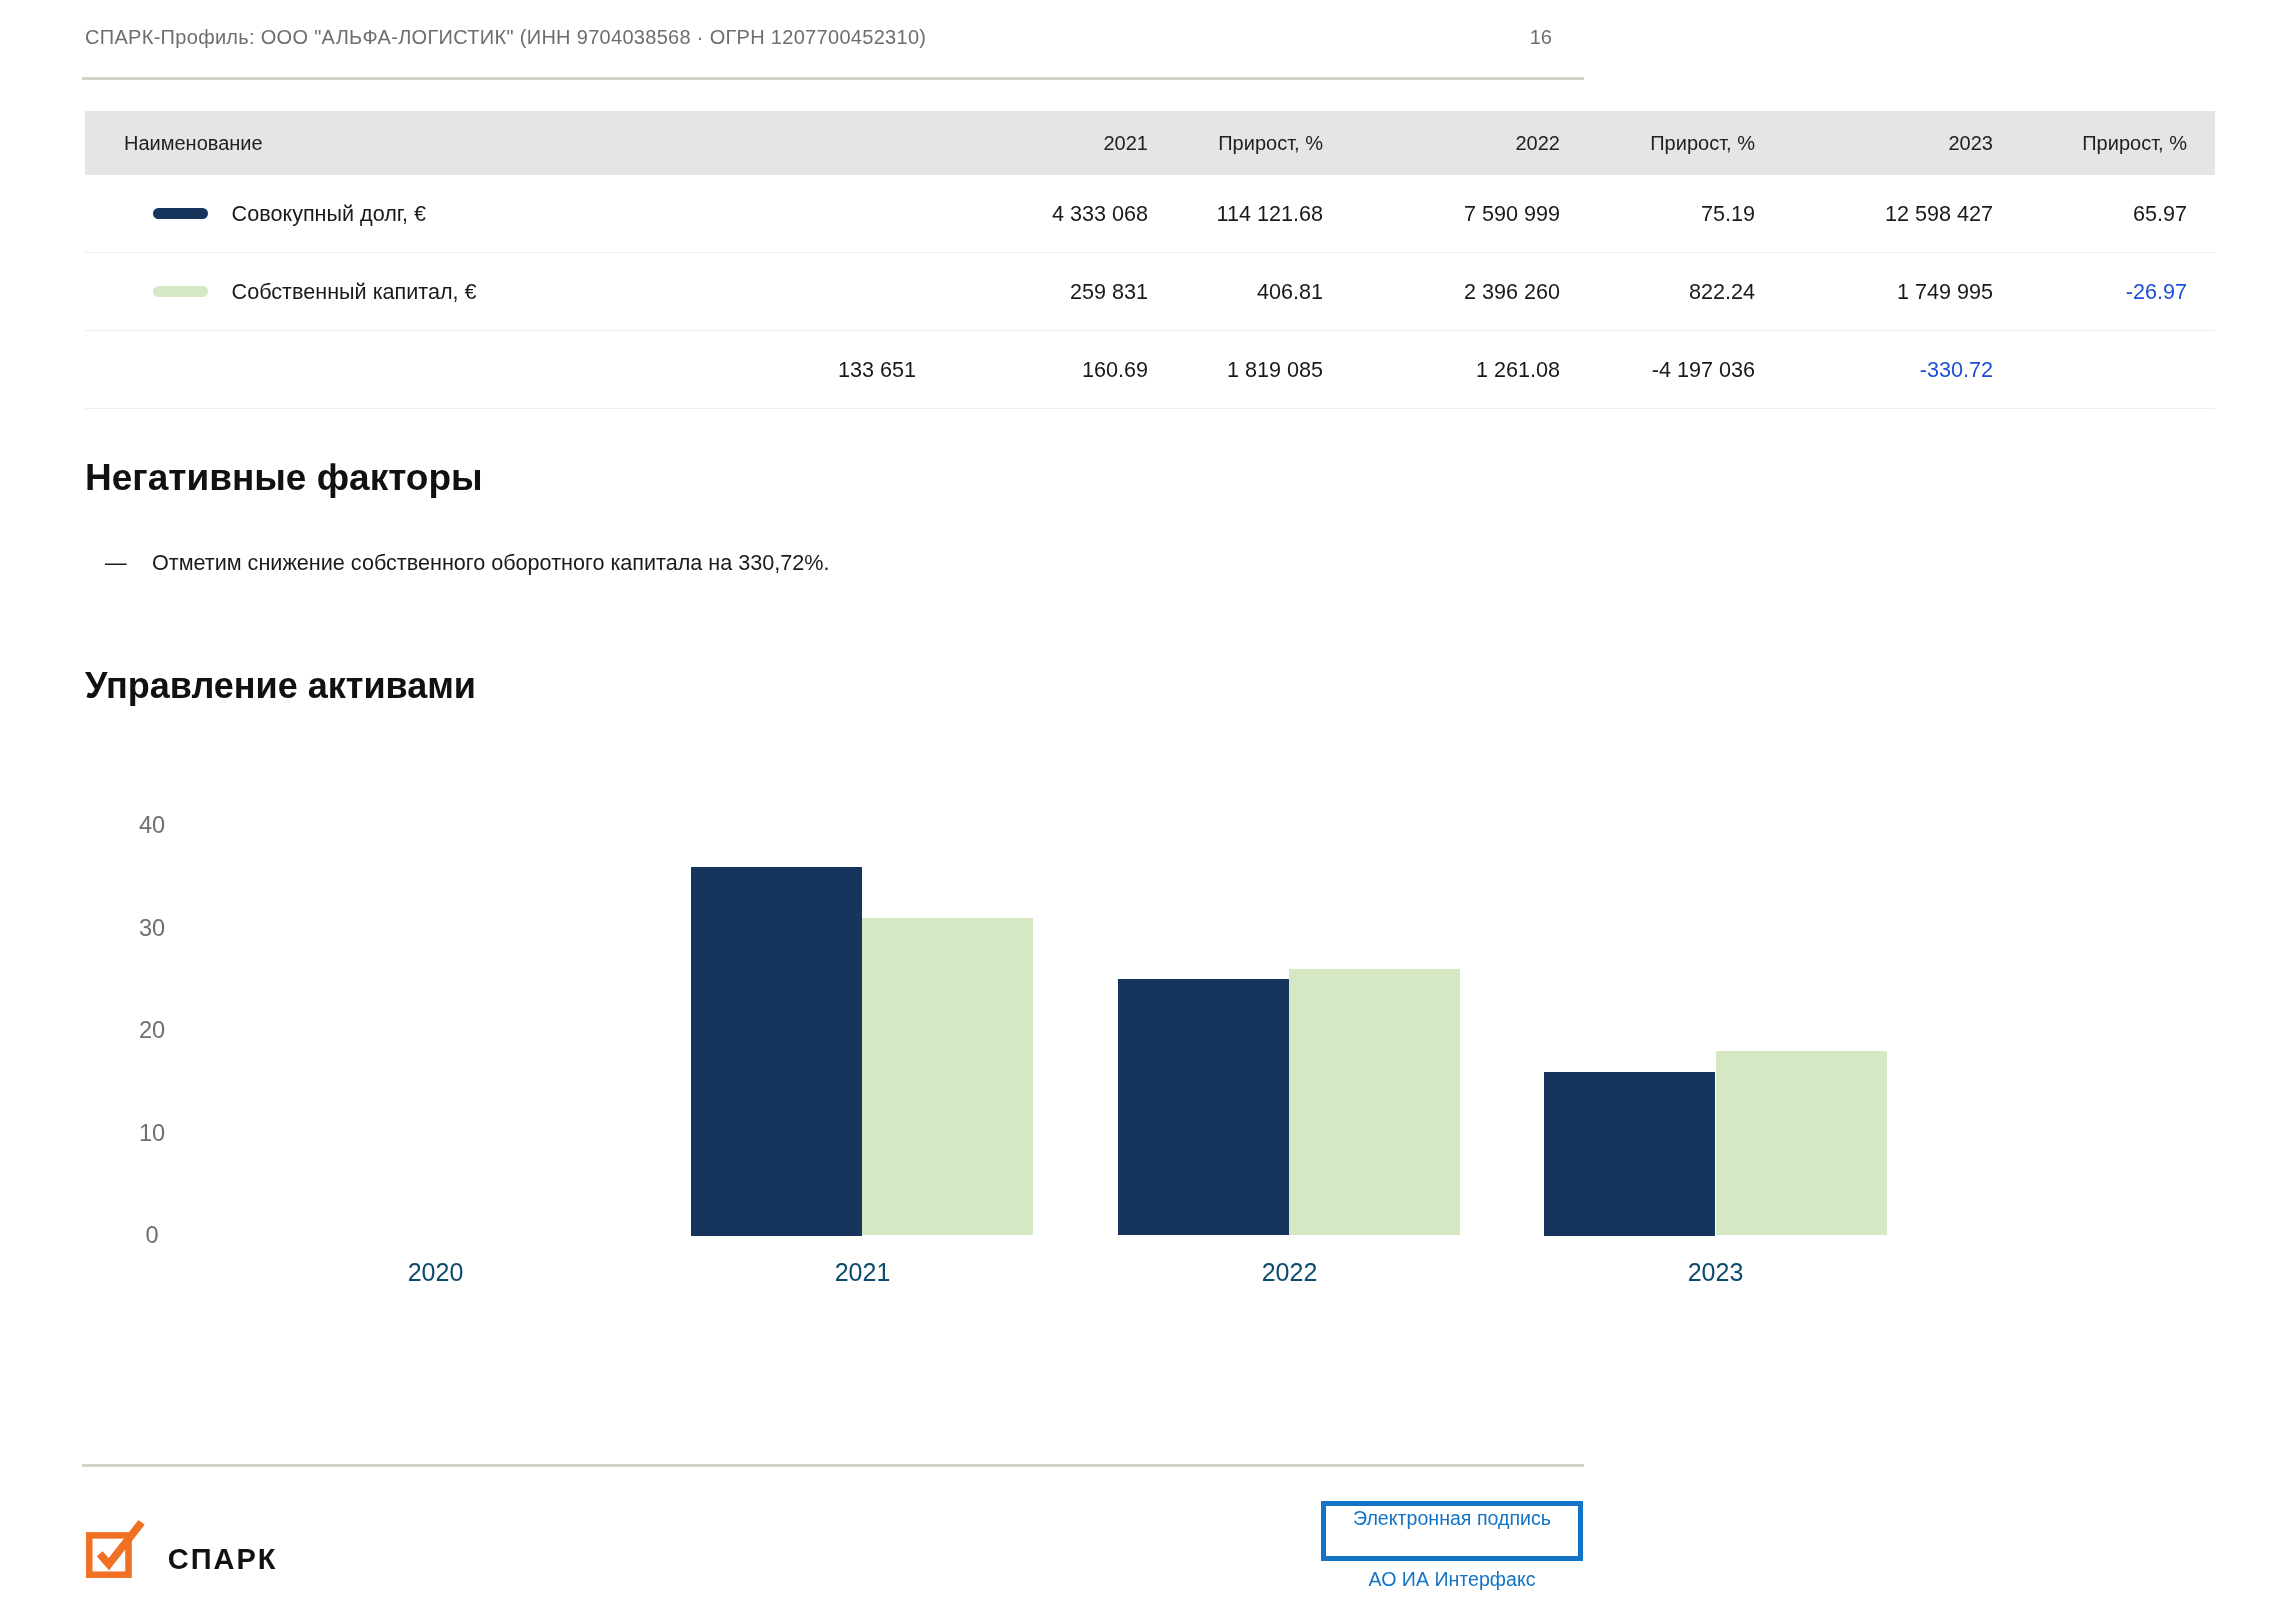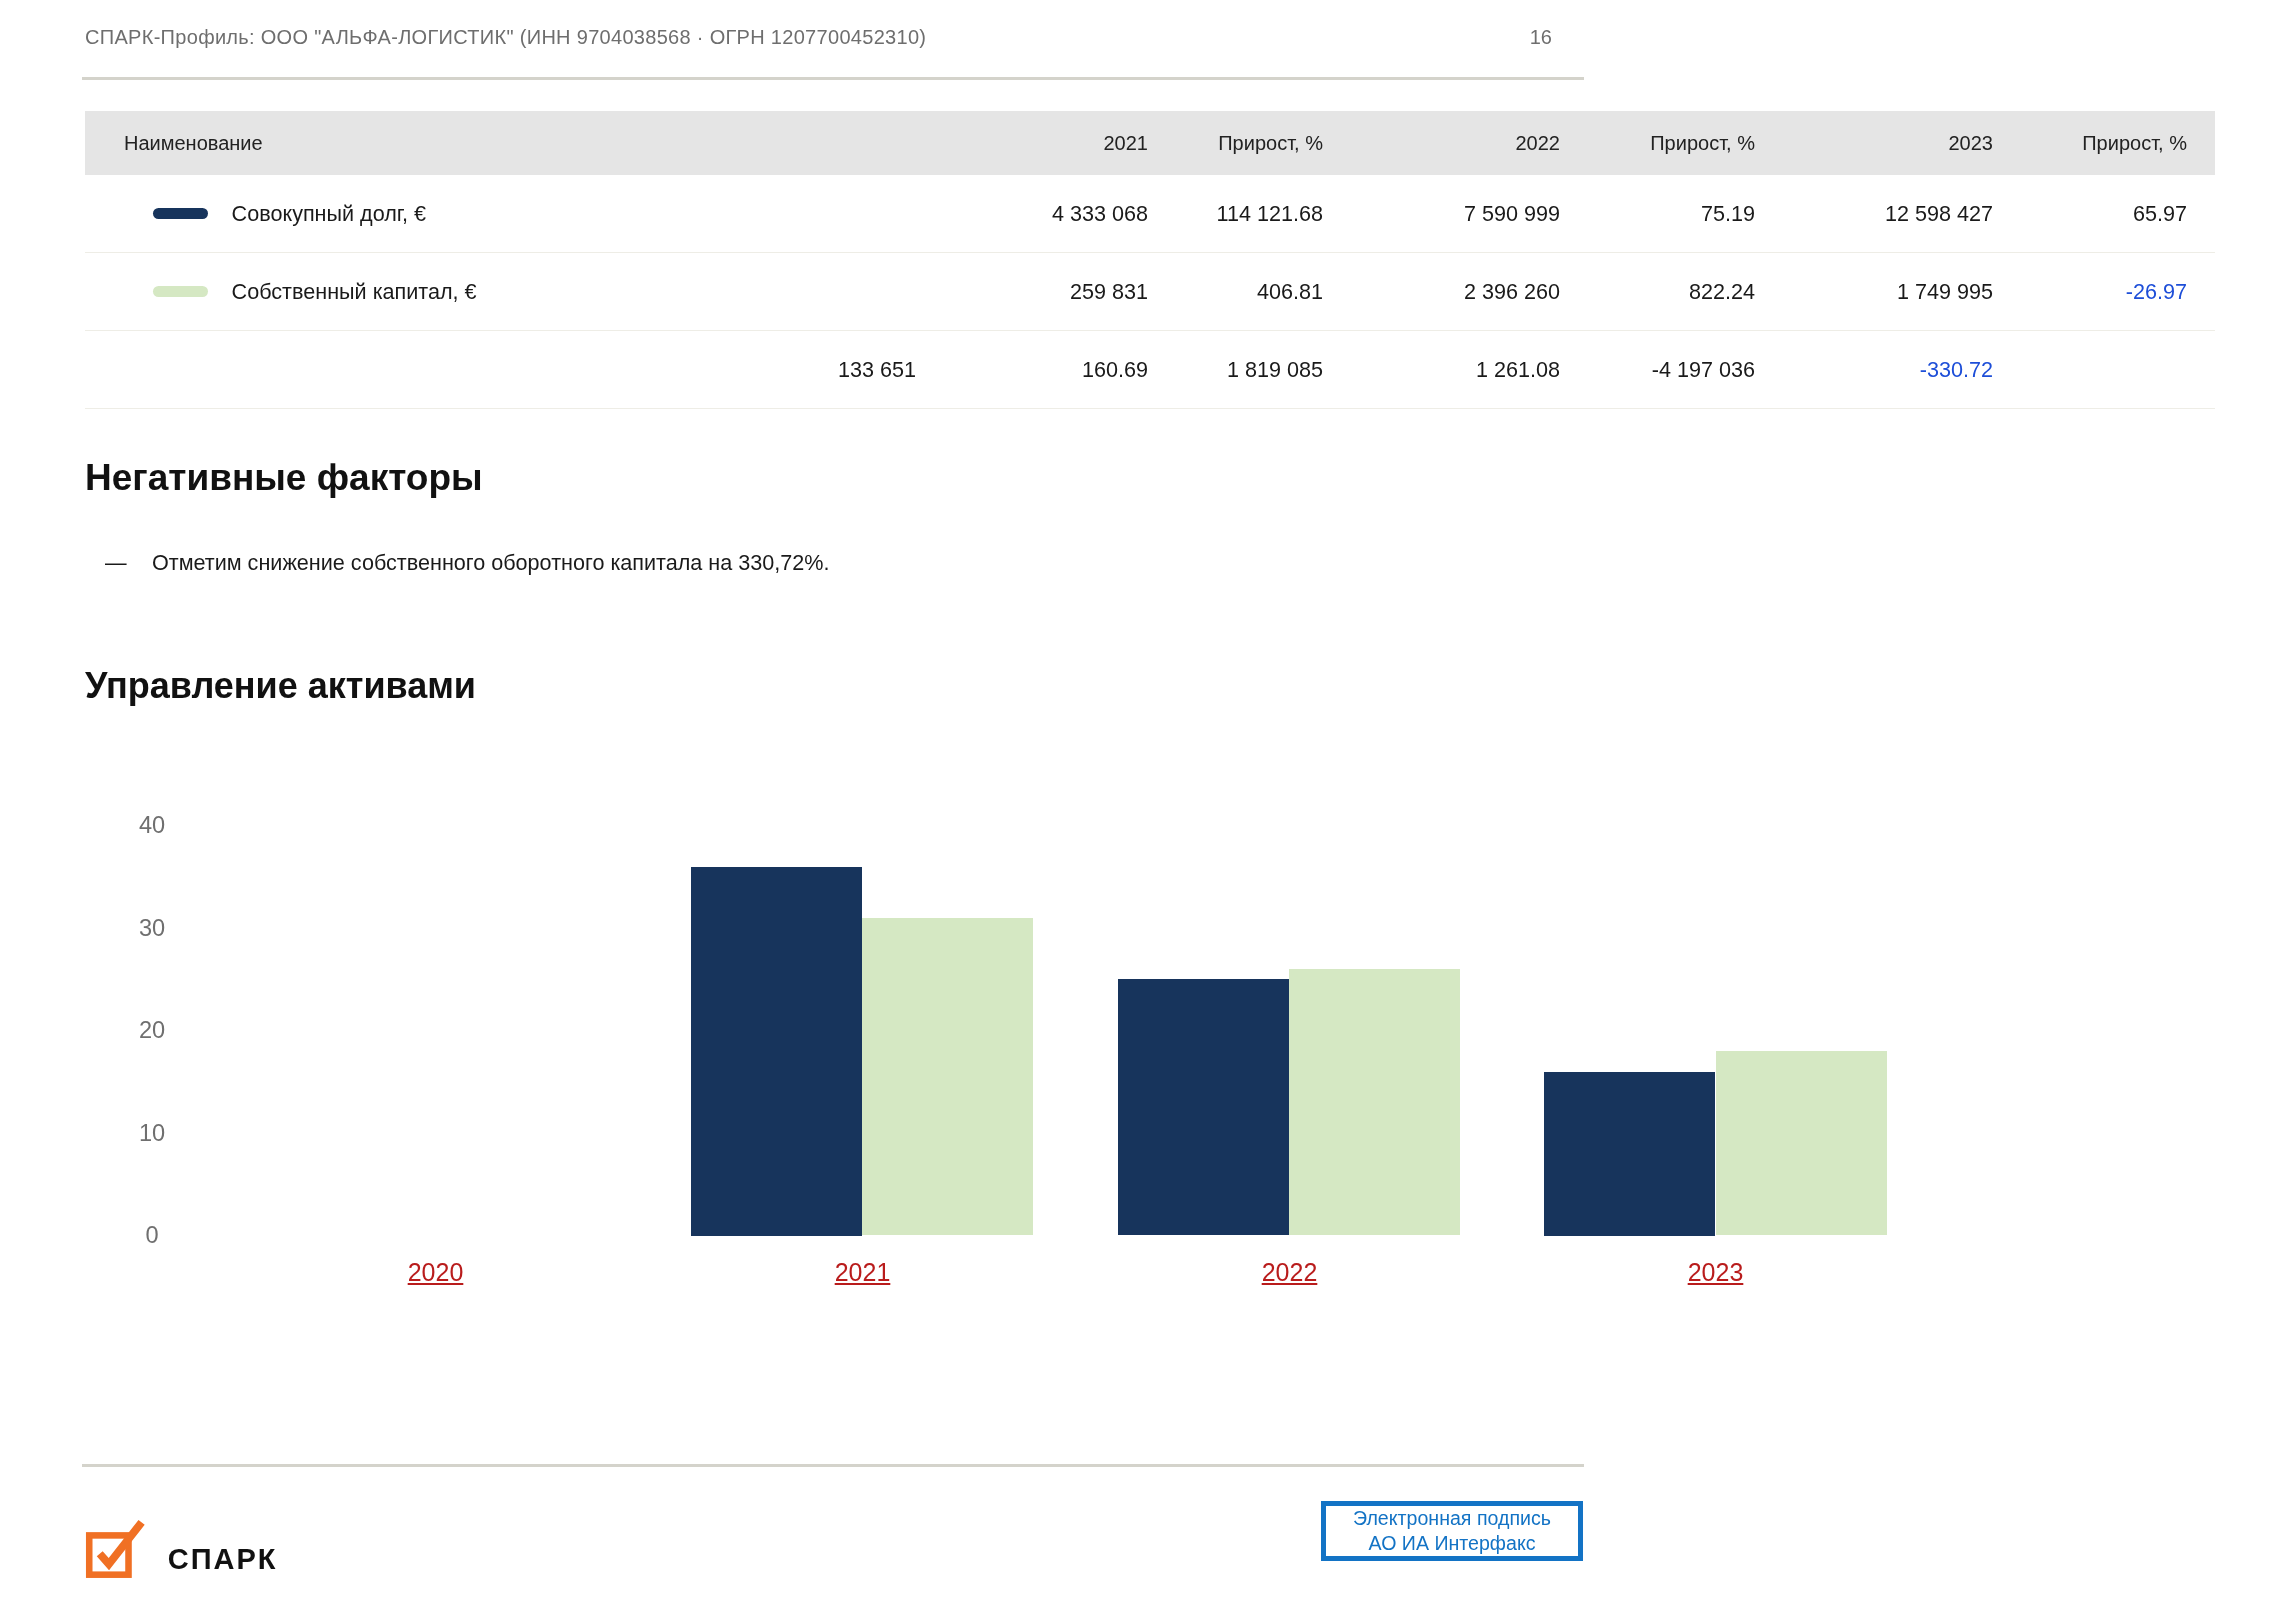--- a/index.html
+++ b/index.html
@@ -24,32 +24,32 @@
   .label-cell{display:flex;align-items:center;padding-left:68px;}
   .swatch{width:55px;height:11.8px;border-radius:6.5px;margin-right:23.6px;flex:0 0 auto;}
   
   .nf-heading{position:absolute;left:85px;top:457px;font-size:37px;font-weight:bold;color:#111111;}
   .nf-item{position:absolute;left:105px;top:550px;font-size:21.6px;color:#1a1a1a;display:flex;}
   .nf-dash{width:47px;flex:0 0 auto;}
   
   .assets-heading{position:absolute;left:85px;top:665px;font-size:36px;font-weight:bold;color:#111111;}
   .chart{position:absolute;left:0;top:0;width:2295px;height:1623px;}
   .y-tick{position:absolute;width:108px;text-align:center;font-size:23.6px;color:#6f6f6f;line-height:29px;}
-  .x-label{position:absolute;text-align:center;font-size:25px;color:#b91c1c;text-decoration:underline;}
+  .x-label{position:absolute;text-align:center;font-size:25px;color:#0c4a6e;}
   .bar{position:absolute;}
   
   .footer-rule{position:absolute;left:82px;top:1464px;width:1502px;height:2.6px;background:#d4d3cb;}
   .logo{position:absolute;left:84px;top:1517px;display:flex;align-items:flex-end;}
   .logo-text{font-size:29px;font-weight:bold;letter-spacing:2px;color:#111111;margin-left:11.8px;padding-bottom:3.9px;}
   .stamp{
     position:absolute;left:1321px;top:1501px;width:262px;height:60px;box-sizing:border-box;
     border:5.2px solid #1373c5;display:flex;flex-direction:column;justify-content:center;align-items:center;
     background:#ffffff;cursor:pointer;
   }
-  .stamp div{font-size:19.6px;line-height:25px;color:#1373c5;text-align:center;}
+  .stamp div{font-size:19.6px;line-height:25px;color:#1373c5;text-align:center;margin-top:36px;}
 </style>
 </head>
 <body>
 
 <div class="page">
 
   <div class="doc-title">СПАРК-Профиль: ООО "АЛЬФА-ЛОГИСТИК" (ИНН 9704038568 · ОГРН 1207700452310)</div>
   <div class="page-number">16</div>
   <div class="header-rule"></div>
 

